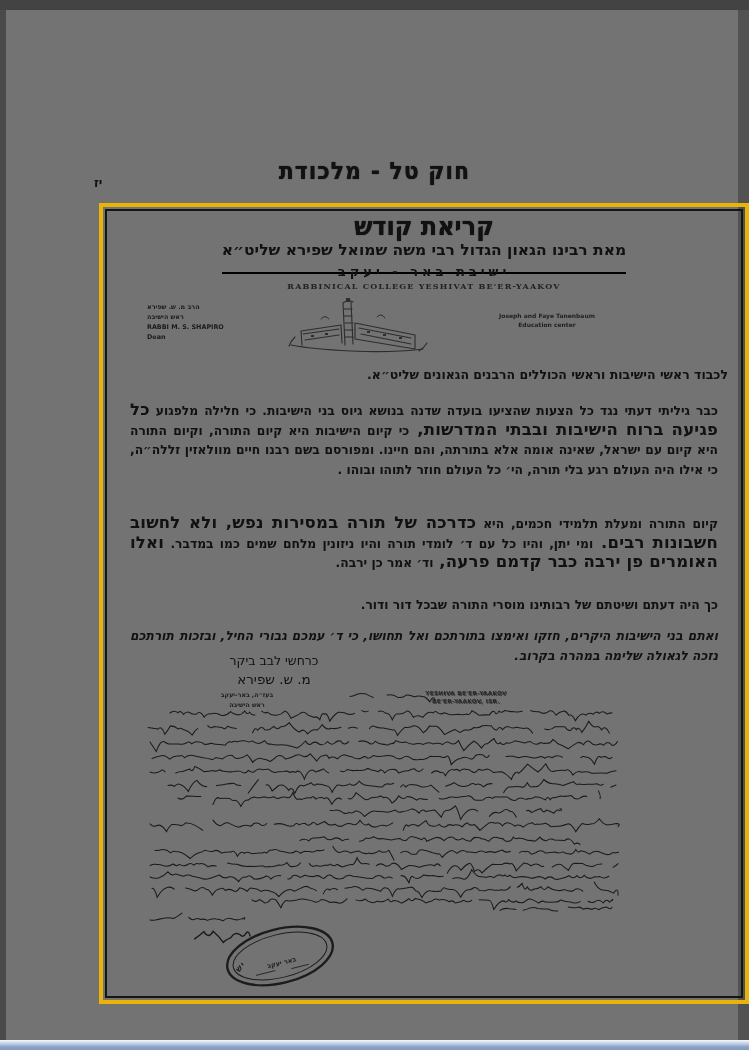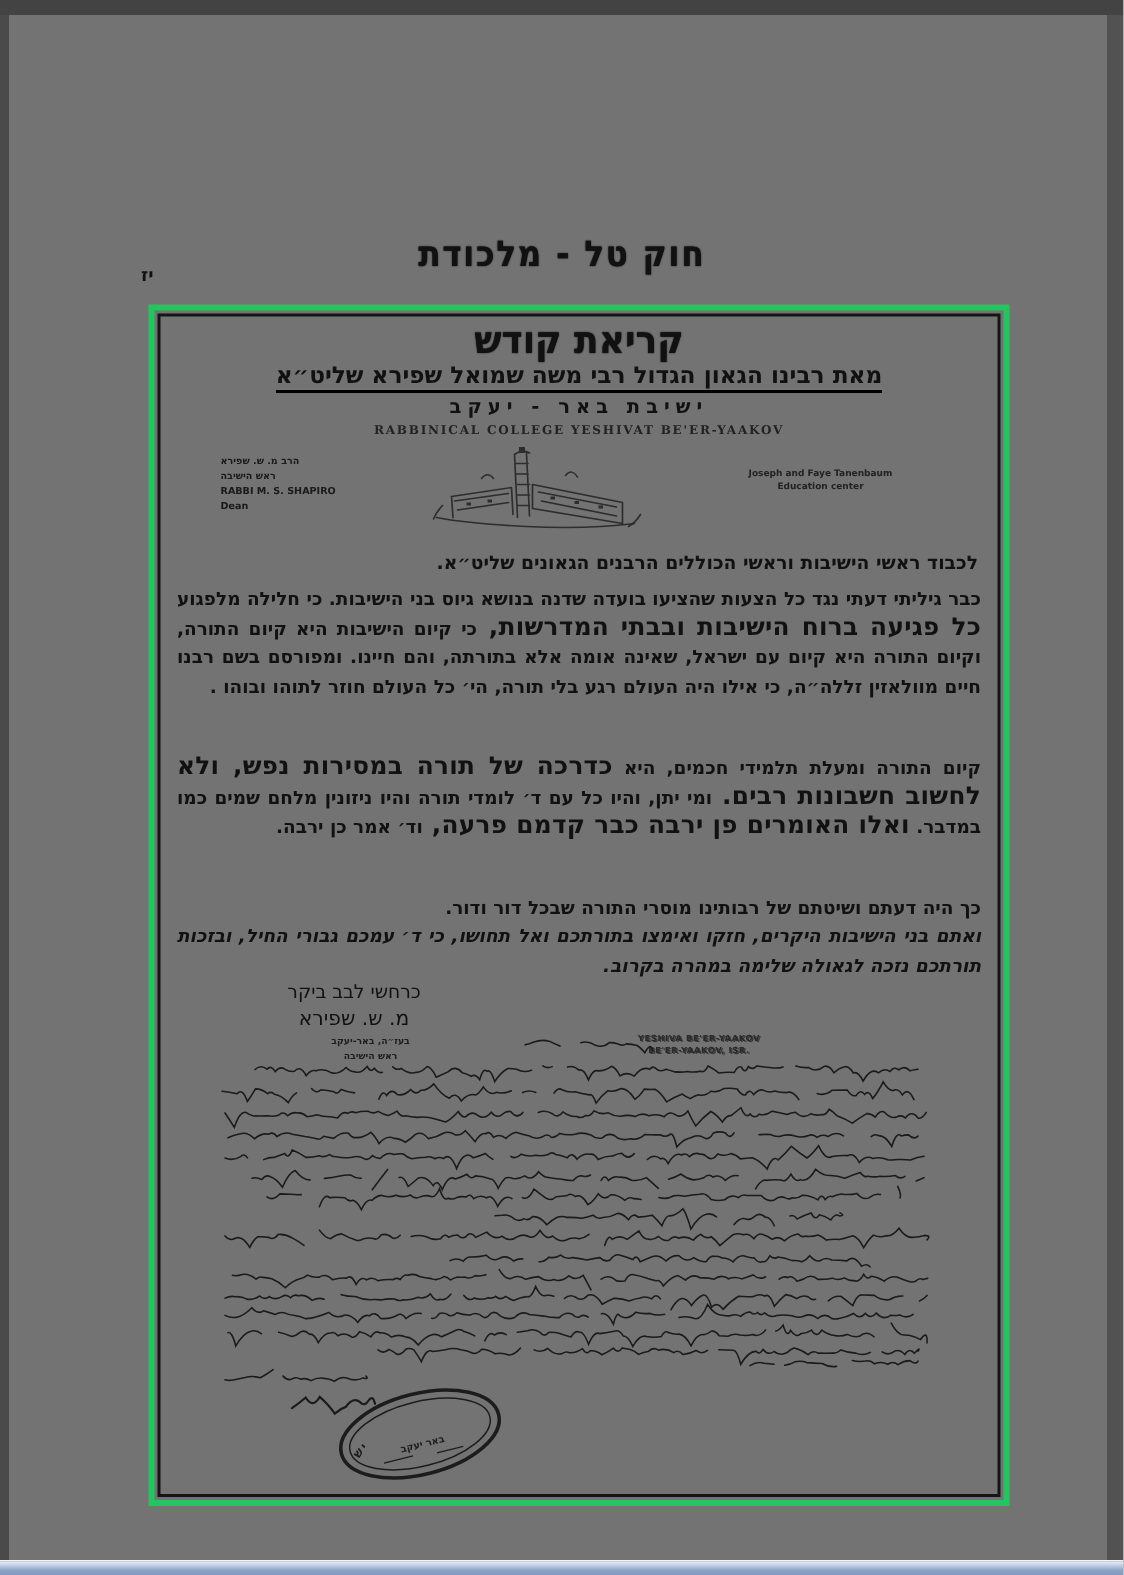--- a/index.html
+++ b/index.html
@@ -12,44 +12,44 @@
   #edge-right{left:738px;top:10px;width:11px;height:1031px;background:#525252;}
   #bottom-strip{position:absolute;left:0;top:1040px;width:749px;height:10px;
     background:linear-gradient(#e7edf6 0%,#c2d0e6 25%,#8aa2c6 60%,#7f99bf 100%);
     border-top:1px solid #f0f3f9;}
   
   #page-number{position:absolute;left:94px;top:176px;font-weight:bold;font-size:12px;}
   #book-header{position:absolute;left:0;top:158px;width:749px;text-align:center;
     font-weight:bold;font-size:22px;letter-spacing:1px;transform:scaleY(1.08);
     text-shadow:0 0 1px #000;}
   
-  #frame{position:absolute;left:99px;top:203px;width:574px;height:801px;
-    border:4px solid #22c55e;box-sizing:border-box;}
+  #frame{position:absolute;left:99px;top:203px;width:650px;height:801px;
+    border:4px solid #eab308;box-sizing:border-box;}
   #frame::before{content:'';position:absolute;inset:2px;border:2px solid #151515;pointer-events:none;}
   #frame-content{position:absolute;inset:0;direction:rtl;}
   .abs{position:absolute;}
   #letter-title{left:0;right:0;top:6px;text-align:center;font-weight:bold;font-size:24px;
     transform:scaleY(1.05);text-shadow:0 0 1px #000;}
   #letter-subtitle{left:0;right:0;top:34px;text-align:center;font-weight:bold;font-size:15.5px;}
-  #letter-subtitle span{border-bottom:2px solid #000;padding-bottom:1px;}
+  #letter-subtitle span{border-bottom:2px solid #000;padding-bottom:13px;}
   #org-hebrew{left:0;right:0;top:57px;text-align:center;font-weight:bold;font-size:13px;letter-spacing:4px;}
   #org-english{left:0;right:0;top:74px;text-align:center;font-size:8px;letter-spacing:1.2px;
     font-family:"DejaVu Serif",serif;font-weight:bold;color:#222;}
   #lh-left{left:369px;top:104px;width:150px;text-align:center;font-size:6px;line-height:1.5;
     white-space:pre-line;color:#222;font-weight:bold;direction:ltr;}
   #lh-right{left:44px;top:96px;width:106px;text-align:left;font-size:6.4px;line-height:1.55;
     white-space:pre-line;font-weight:bold;color:#1a1a1a;}
   #campus{left:178px;top:86px;width:152px;height:72px;}
   #salutation{right:17px;top:160px;font-weight:bold;font-size:12.5px;}
-  .para{position:absolute;left:15px;right:15px;margin:0;font-weight:bold;line-height:18.5px;}
+  .para{position:absolute;left:15px;right:15px;margin:12px;font-weight:bold;line-height:18.5px;}
   .para.justify{text-align:justify;}
   .para.right{text-align:right;}
   .seg-n{font-size:12.3px;}
   .seg-b{font-size:16.5px;letter-spacing:.2px;}
-  #para-0{top:182px;} #para-1{top:295px;} #para-2{top:388px;} #para-3{top:407px;font-style:italic;}
+  #para-0{top:182px;} #para-1{top:295px;} #para-2{top:376px;} #para-3{top:407px;font-style:italic;}
   #closing{left:0;top:446px;right:300px;text-align:center;font-weight:normal;}
   #closing .c0{font-size:12.5px;} #closing .c1{font-size:13.5px;margin-top:3px;}
   
   #ms-lh-left{left:308px;top:482px;width:110px;text-align:center;font-size:5.6px;line-height:1.5;
     white-space:pre-line;direction:ltr;font-weight:bold;color:#2a2a2a;
     text-shadow:1px .6px 0 rgba(40,40,40,.75);letter-spacing:.4px;}
   #ms-lh-right{left:84px;top:483px;width:120px;text-align:center;font-size:6.2px;line-height:1.6;
     white-space:pre-line;font-weight:bold;color:#1d1d1d;}
   #handwriting{left:0;top:0;width:546px;height:793px;pointer-events:none;}
   #stamp{left:119px;top:718px;width:116px;height:62px;transform:rotate(-14deg);opacity:.88;}

